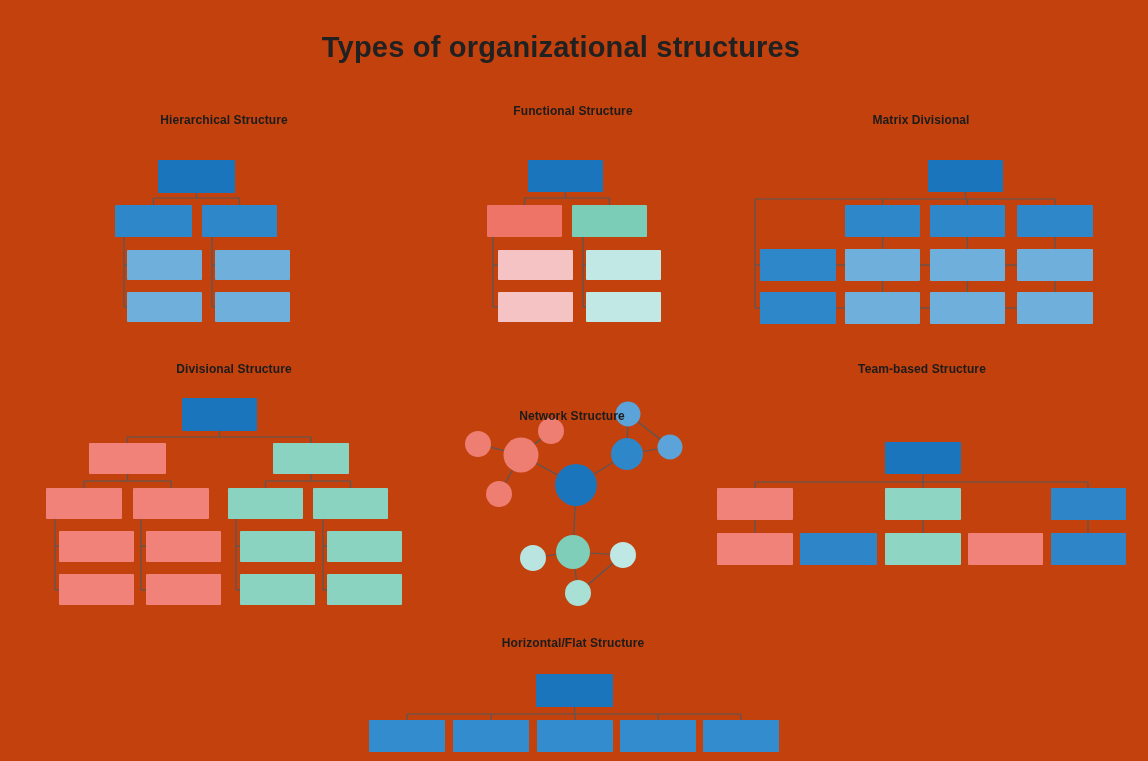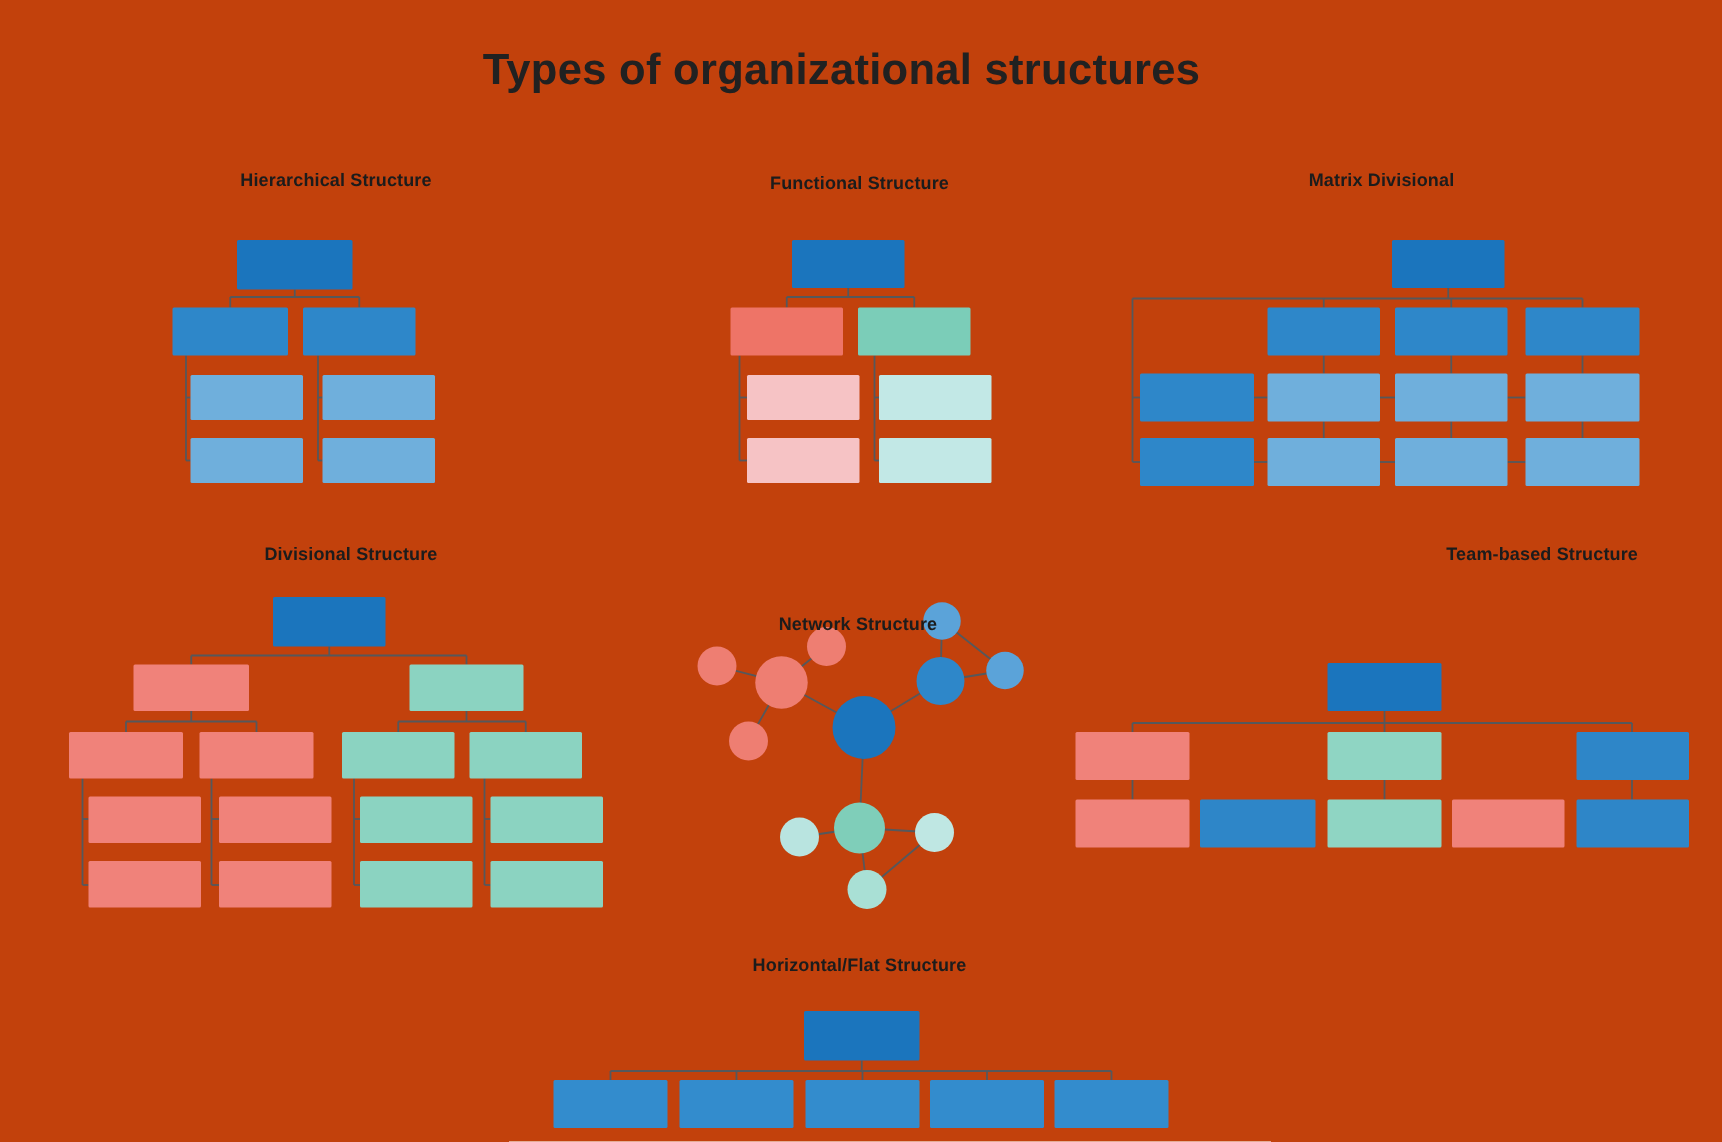--- a/index.html
+++ b/index.html
@@ -188,19 +188,19 @@
         <rect x="453" y="720" width="76" height="32" rx="1" fill="#338ccd"></rect>
         <rect x="537" y="720" width="76" height="32" rx="1" fill="#338ccd"></rect>
         <rect x="620" y="720" width="76" height="32" rx="1" fill="#338ccd"></rect>
         <rect x="703" y="720" width="76" height="32" rx="1" fill="#338ccd"></rect>
       </g>
     </svg>
 
   <div id="main-title">Types of organizational structures</div>
 
   <div class="dg-label" style="left:54px;top:113px;">Hierarchical Structure</div>
-  <div class="dg-label" style="left:403px;top:115px;">Functional Structure</div>
+  <div class="dg-label" style="left:403px;top:104px;">Functional Structure</div>
   <div class="dg-label" style="left:751px;top:113px;">Matrix Divisional</div>
   <div class="dg-label" style="left:64px;top:362px;">Divisional Structure</div>
   <div class="dg-label" style="left:402px;top:362px;margin-top:47px;">Network Structure</div>
-  <div class="dg-label" style="left:752px;top:362px;text-align:right;">Team-based Structure</div>
+  <div class="dg-label" style="left:752px;top:362px;">Team-based Structure</div>
   <div class="dg-label" style="left:403px;top:636px;">Horizontal/Flat Structure</div>
 </div>
 
 </body></html>

